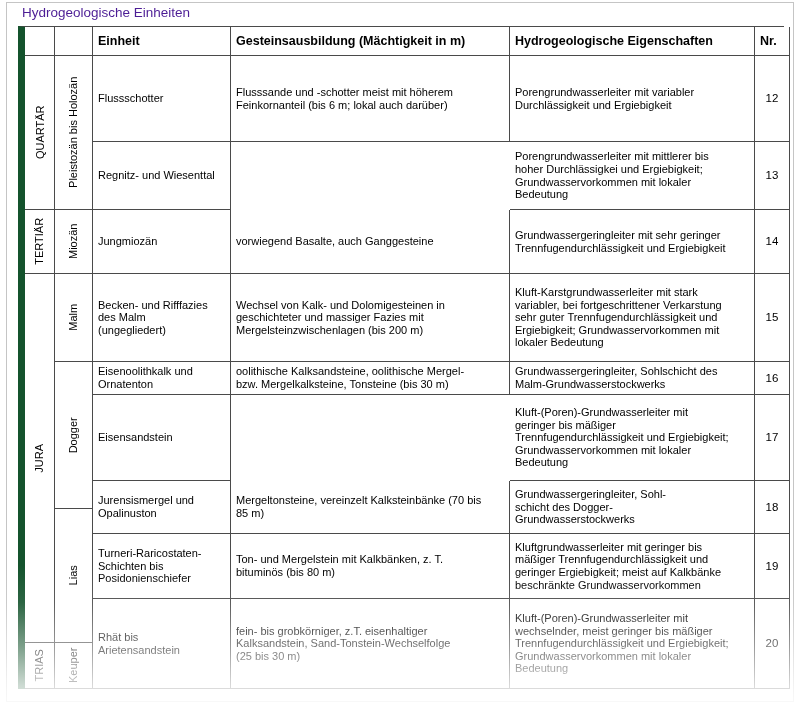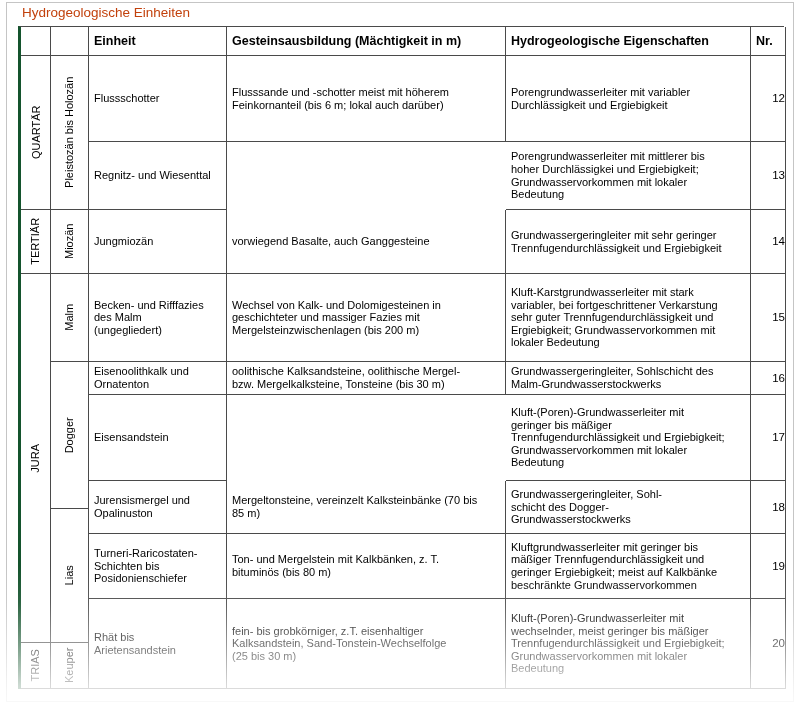--- a/index.html
+++ b/index.html
@@ -1,25 +1,25 @@
 <!DOCTYPE html>
 <html><head>
 <meta charset="utf-8">
 <style>
   html,body{margin:0;padding:0;width:800px;height:715px;background:#ffffff;overflow:hidden;
             font-family:"Liberation Sans","DejaVu Sans",sans-serif;color:#000;}
   .frame{position:absolute;left:6px;top:2px;width:786px;height:698px;border:1px solid #c5c5c5;}
-  .title{position:absolute;left:22px;top:5px;font-size:13.5px;color:#c2410c;white-space:nowrap;}
+  .title{position:absolute;left:22px;top:5px;font-size:13.5px;color:#4c1d95;white-space:nowrap;}
   .tbl{position:absolute;left:18px;top:26px;width:766px;height:663px;box-sizing:border-box;
-       border-top:1px solid #4a4a4a;border-left:3px solid #14532d;text-decoration:underline;}
+       border-top:1px solid #4a4a4a;border-left:7px solid #14532d;text-decoration:underline;}
   .cell{position:absolute;box-sizing:border-box;border-right:1px solid #4a4a4a;border-bottom:1px solid #4a4a4a;
         display:flex;align-items:center;overflow:hidden;background:#fff;}
   .txt{font-size:11px;line-height:12.6px;white-space:pre-line;padding:2px 4px 2px 5px;}
   .hdr .txt{font-size:12.5px;font-weight:bold;white-space:nowrap;}
-  .num{justify-content:flex-end;}
+  .num{justify-content:center;}
   .num .txt{padding:0;font-size:11.5px;}
   .vcell{justify-content:center;overflow:visible;}
   .vcell .rot{transform:rotate(-90deg);white-space:nowrap;font-size:11px;padding:0;}
   .fade{position:absolute;left:0;top:565px;width:800px;height:150px;pointer-events:none;
         background:linear-gradient(to bottom,
           rgba(255,255,255,0) 0%,
           rgba(255,255,255,0.10) 25%,
           rgba(255,255,255,0.45) 55%,
           rgba(255,255,255,0.78) 80%,
           rgba(255,255,255,0.96) 100%);}

